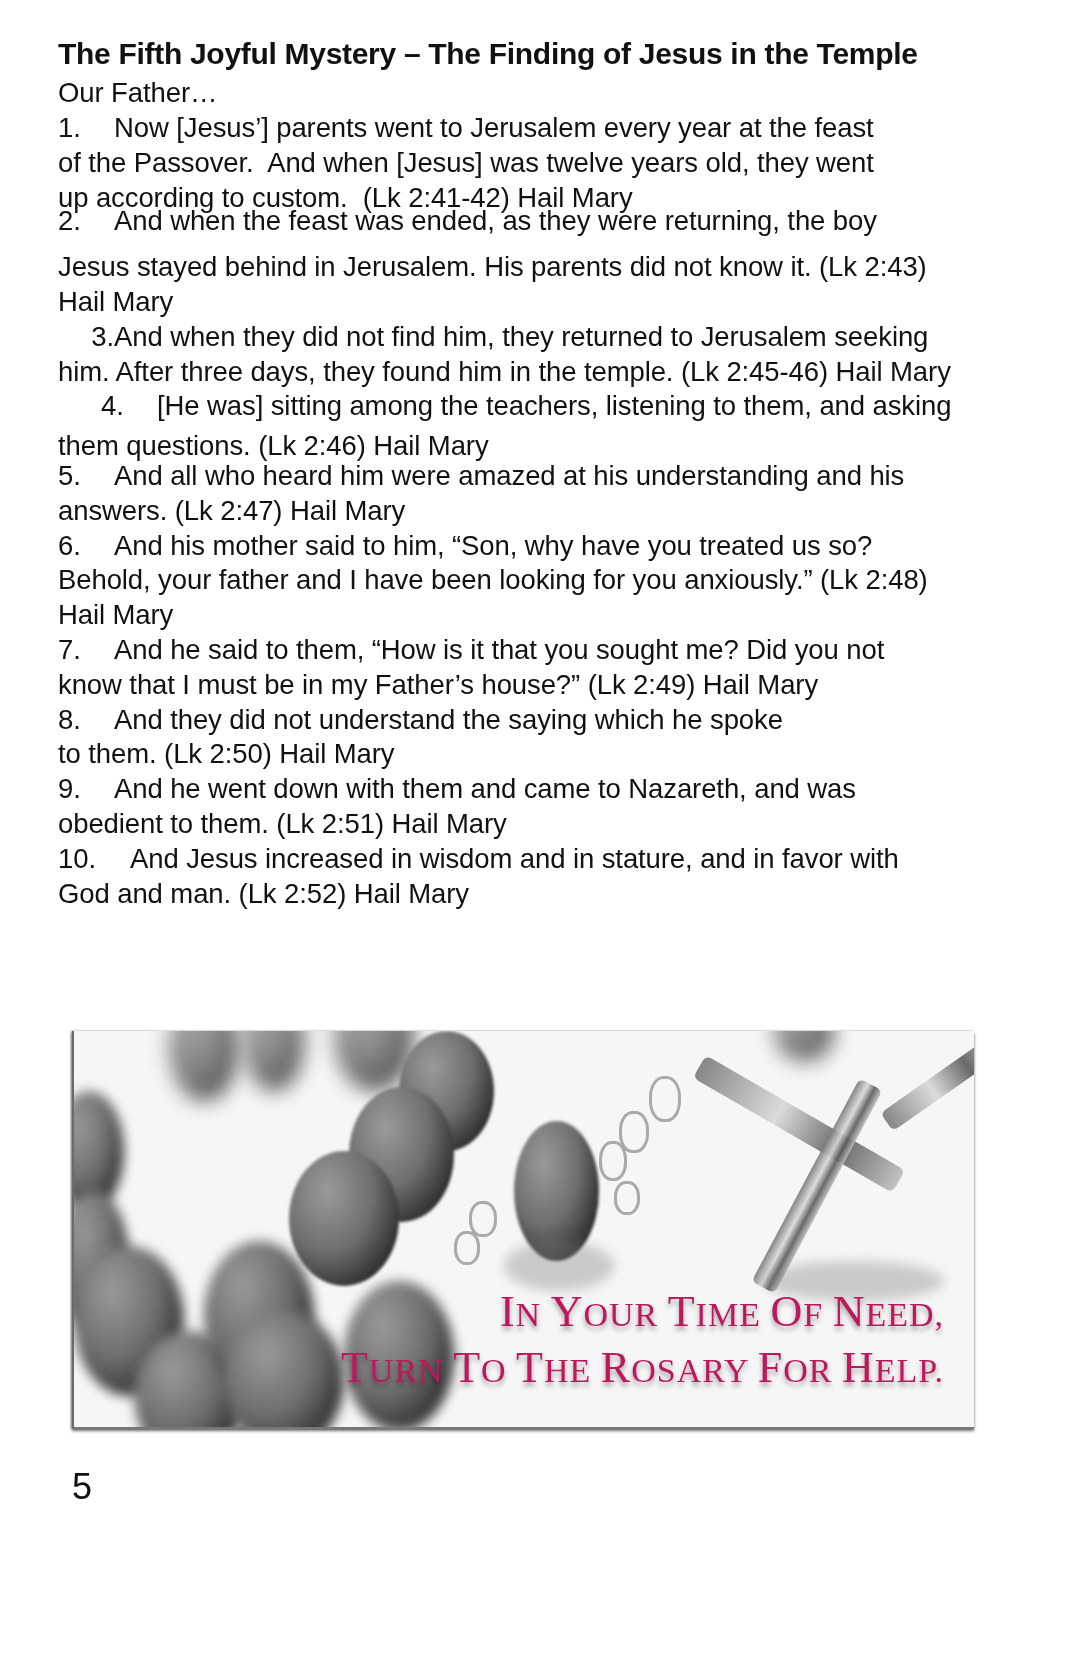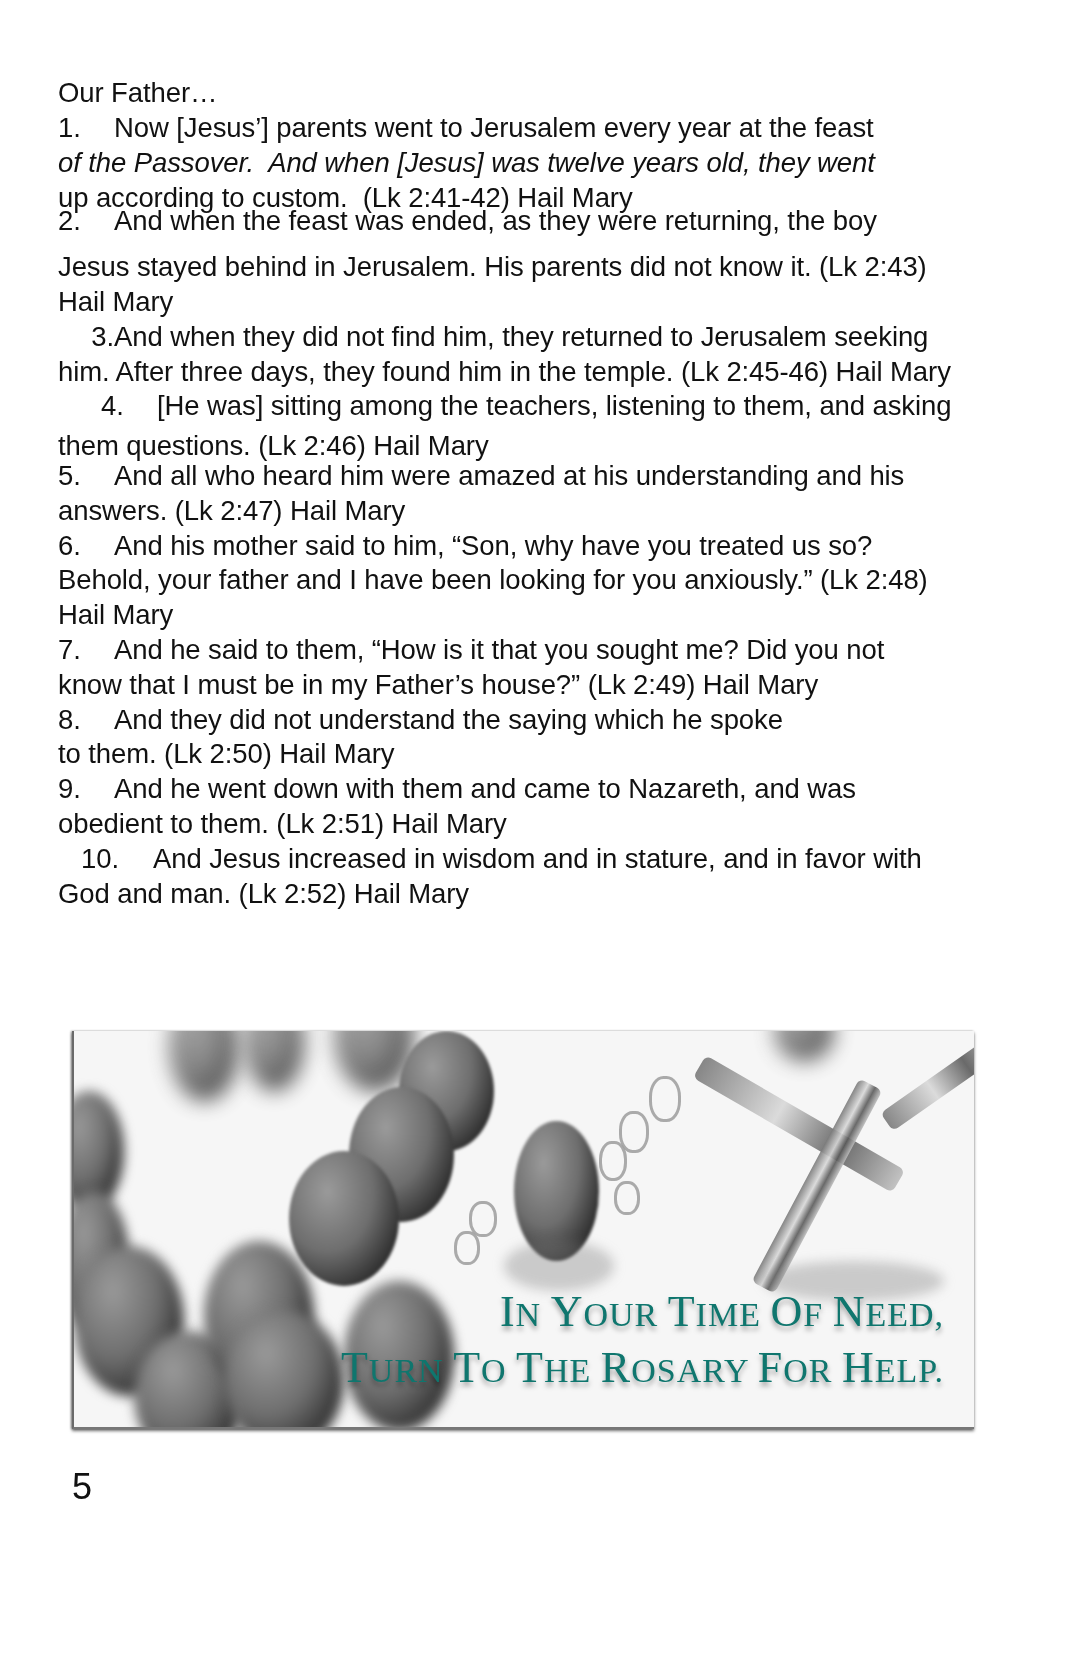--- a/index.html
+++ b/index.html
@@ -38,21 +38,20 @@
       line-height: 34px;
       white-space: pre;
       letter-spacing: -0.1px;
     }
     .num {
       display: inline-block;
       width: 56px;
     }
     .num.wide {
       width: 72px;
-      margin-left: 23px;
     }
 
     
     .banner {
       position: absolute;
       left: 72px;
       top: 1031px;
       width: 900px;
       height: 396px;
       overflow: hidden;
@@ -84,21 +83,21 @@
     .shadow-blob {
       position: absolute;
       border-radius: 50%;
       background: rgba(120,120,120,0.35);
       filter: blur(6px);
     }
     .banner-text {
       position: absolute;
       right: 30px;
       font-family: "Liberation Serif", serif;
-      color: #0f766e;
+      color: #be185d;
       white-space: nowrap;
       text-shadow: 0 4px 5px rgba(0,0,0,0.35);
       letter-spacing: 1px;
     }
     .banner-text .big { font-size: 44px; }
     .banner-text .sm { font-size: 34px; }
     .banner-line1 { top: 255px; }
     .banner-line2 { top: 311px; }
 
     .page-number {
@@ -107,26 +106,27 @@
       top: 1466px;
       font-size: 36px;
       line-height: 42px;
     }
   </style>
 </head>
 <body>
 
 <div class="page">
 
+  <div class="title">The Fifth Joyful Mystery – The Finding of Jesus in the Temple</div>
 
   <div class="line" style="top:76px">Our Father…</div>
 
   <div id="lines">
       <div class="line" style="top: 111px;"><span class="num">1.</span><span>Now [Jesus’] parents went to Jerusalem every year at the feast</span></div>
-      <div class="line" style="top: 145.8px; font-style: italic;"><span>of the Passover.  And when [Jesus] was twelve years old, they went</span></div>
+      <div class="line" style="top: 145.8px;"><span>of the Passover.  And when [Jesus] was twelve years old, they went</span></div>
       <div class="line" style="top: 180.6px;"><span>up according to custom.  (Lk 2:41-42) Hail Mary</span></div>
       <div class="line" style="top: 204px;"><span class="num">2.</span><span>And when the feast was ended, as they were returning, the boy</span></div>
       <div class="line" style="top: 250.2px;"><span>Jesus stayed behind in Jerusalem. His parents did not know it. (Lk 2:43)</span></div>
       <div class="line" style="top: 285px;"><span>Hail Mary</span></div>
       <div class="line" style="top: 319.8px; text-align: right;"><span class="num">3.</span><span>And when they did not find him, they returned to Jerusalem seeking</span></div>
       <div class="line" style="top: 354.6px;"><span>him. After three days, they found him in the temple. (Lk 2:45-46) Hail Mary</span></div>
       <div class="line" style="top: 389.4px; margin-left: 43px;"><span class="num">4.</span><span>[He was] sitting among the teachers, listening to them, and asking</span></div>
       <div class="line" style="top: 429px; text-align: center;"><span>them questions. (Lk 2:46) Hail Mary</span></div>
       <div class="line" style="top: 459px;"><span class="num">5.</span><span>And all who heard him were amazed at his understanding and his</span></div>
       <div class="line" style="top: 493.8px;"><span>answers. (Lk 2:47) Hail Mary</span></div>

